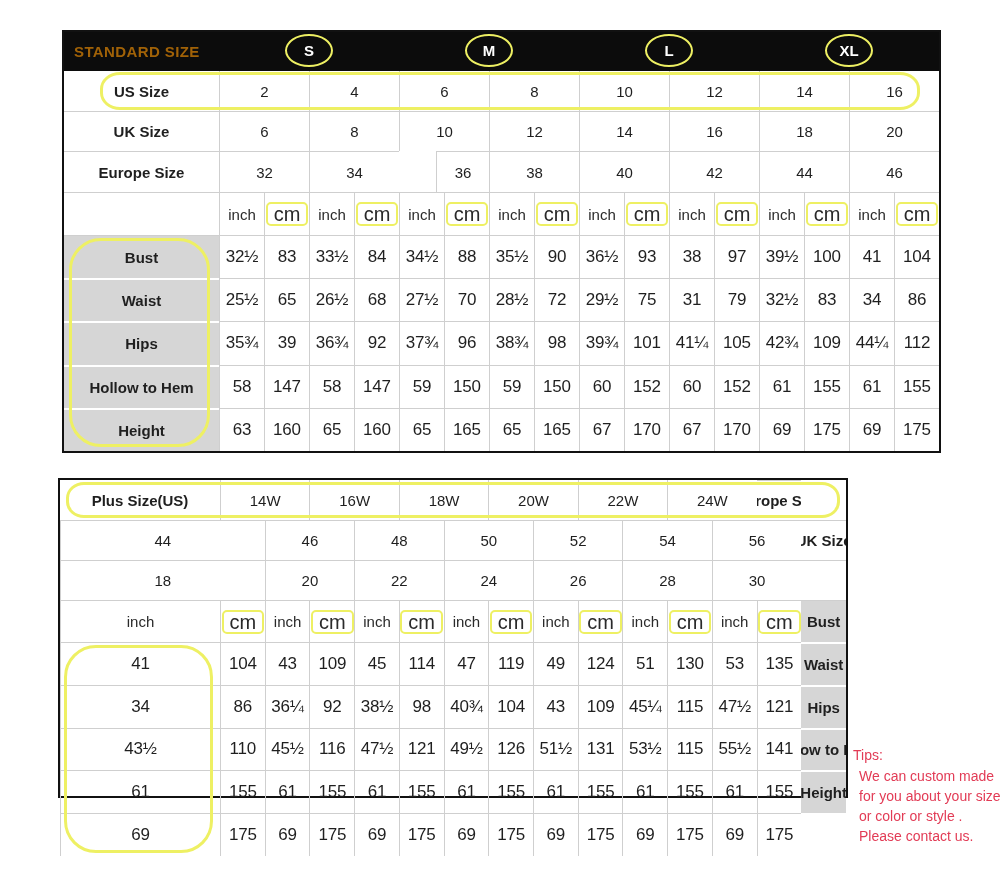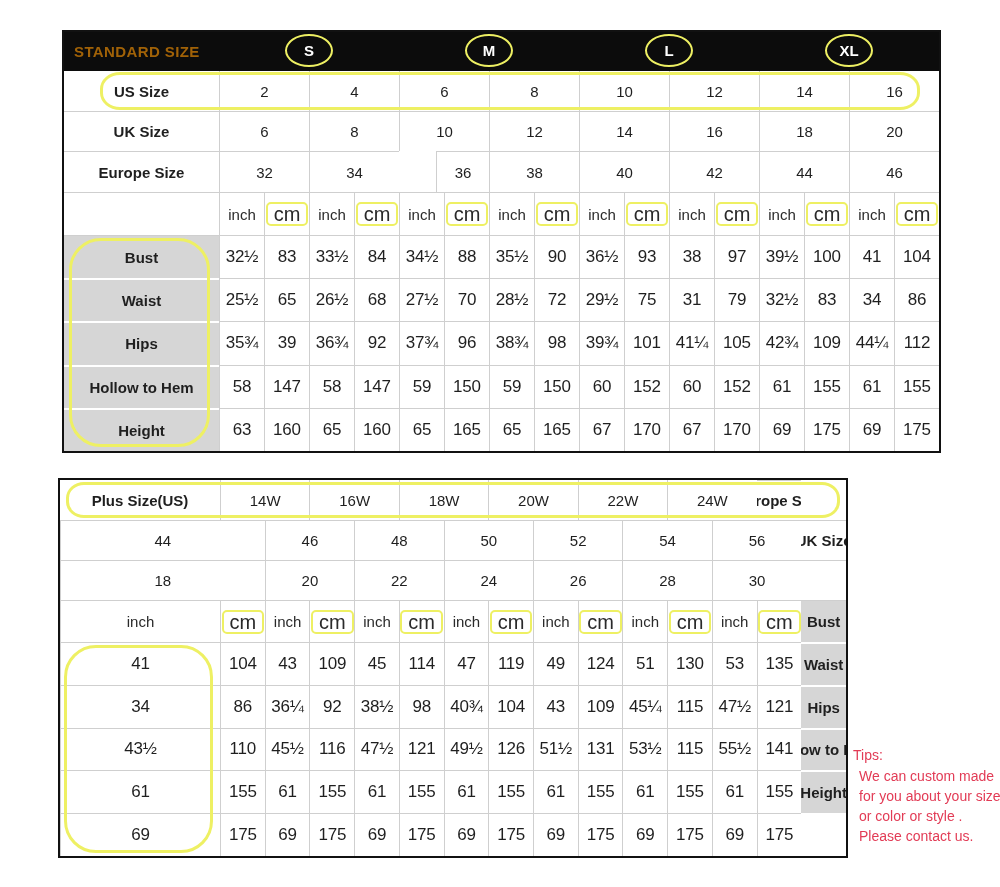--- a/index.html
+++ b/index.html
@@ -12,21 +12,21 @@
   }
 
   
   .size-table {
     position: absolute;
     border: 2px solid #111;
     background: #fff;
     box-sizing: border-box;
   }
   #standard-table { left: 62px; top: 30px; width: 879px; height: 423px; }
-  #plus-table     { left: 58px; top: 478px; width: 790px; height: 380px; }
+  #plus-table     { left: 58px; top: 478px; width: 790px; height: 320px; }
 
   .header-bar {
     height: 39px; background: #0c0c0c;
     display: flex; align-items: center;
     position: relative;
   }
   .header-title {
     color: #a16207; font-weight: 700; font-size: 15px;
     letter-spacing: .4px; padding-left: 10px;
   }

